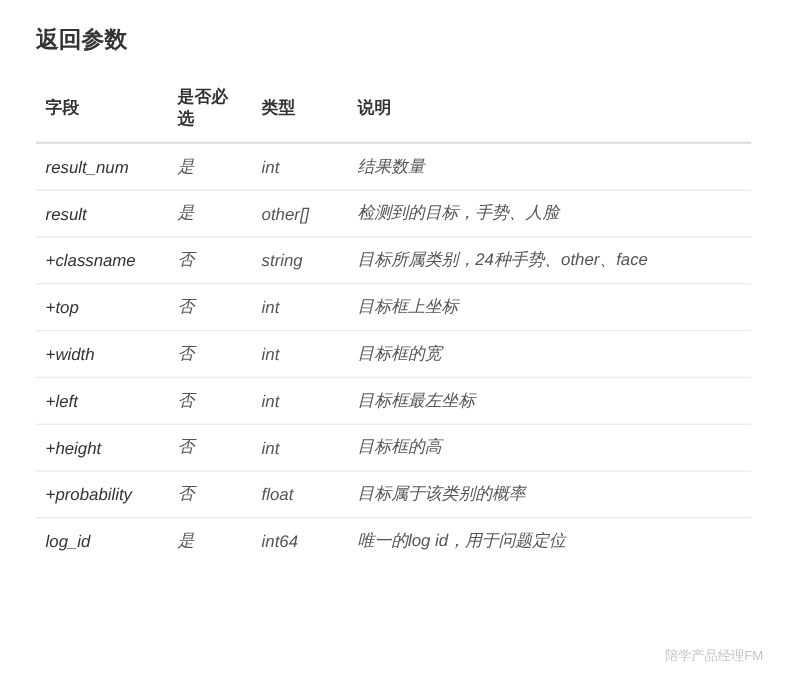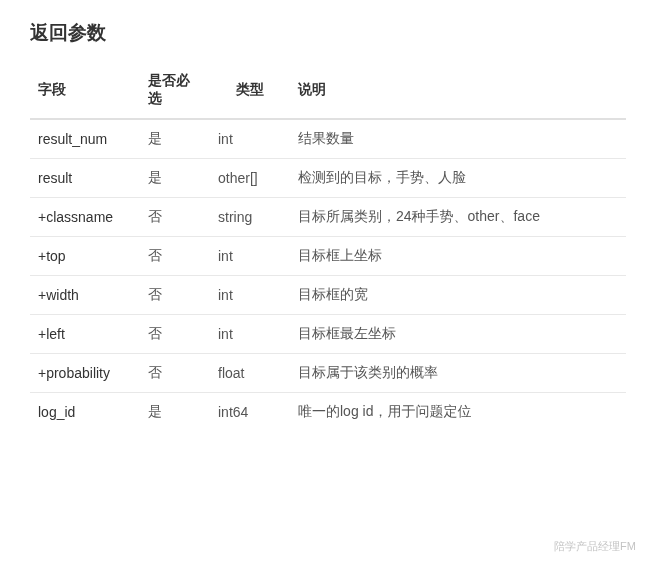--- a/index.html
+++ b/index.html
@@ -49,35 +49,36 @@
     tbody tr:last-child {
       border-bottom: none;
       margin-left: 11px;
     }
 
     td {
       padding: 10px 8px;
       font-size: 14px;
       color: #555;
       vertical-align: middle;
+      font-style: italic;
     }
 
     td:first-child {
       color: #333;
       white-space: nowrap;
     }
 
     td:nth-child(3) {
       white-space: nowrap;
       color: #555;
     }
 
     .col-field { width: 110px; }
     .col-required { width: 70px; }
-    .col-type { width: 80px; text-align: center; }
+    .col-type { width: 80px; }
     .col-desc { width: auto; }
 
     .watermark {
       position: fixed;
       bottom: 12px;
       right: 20px;
       font-size: 11px;
       color: #aaa;
       opacity: 0.7;
     }
@@ -127,20 +128,26 @@
         <td>int</td>
         <td>目标框的宽</td>
       </tr>
       <tr>
         <td>+left</td>
         <td>否</td>
         <td>int</td>
         <td>目标框最左坐标</td>
       </tr>
       <tr>
+        <td>+height</td>
+        <td>否</td>
+        <td>int</td>
+        <td>目标框的高</td>
+      </tr>
+      <tr>
         <td>+probability</td>
         <td>否</td>
         <td>float</td>
         <td>目标属于该类别的概率</td>
       </tr>
       <tr>
         <td>log_id</td>
         <td>是</td>
         <td>int64</td>
         <td>唯一的log id，用于问题定位</td>

